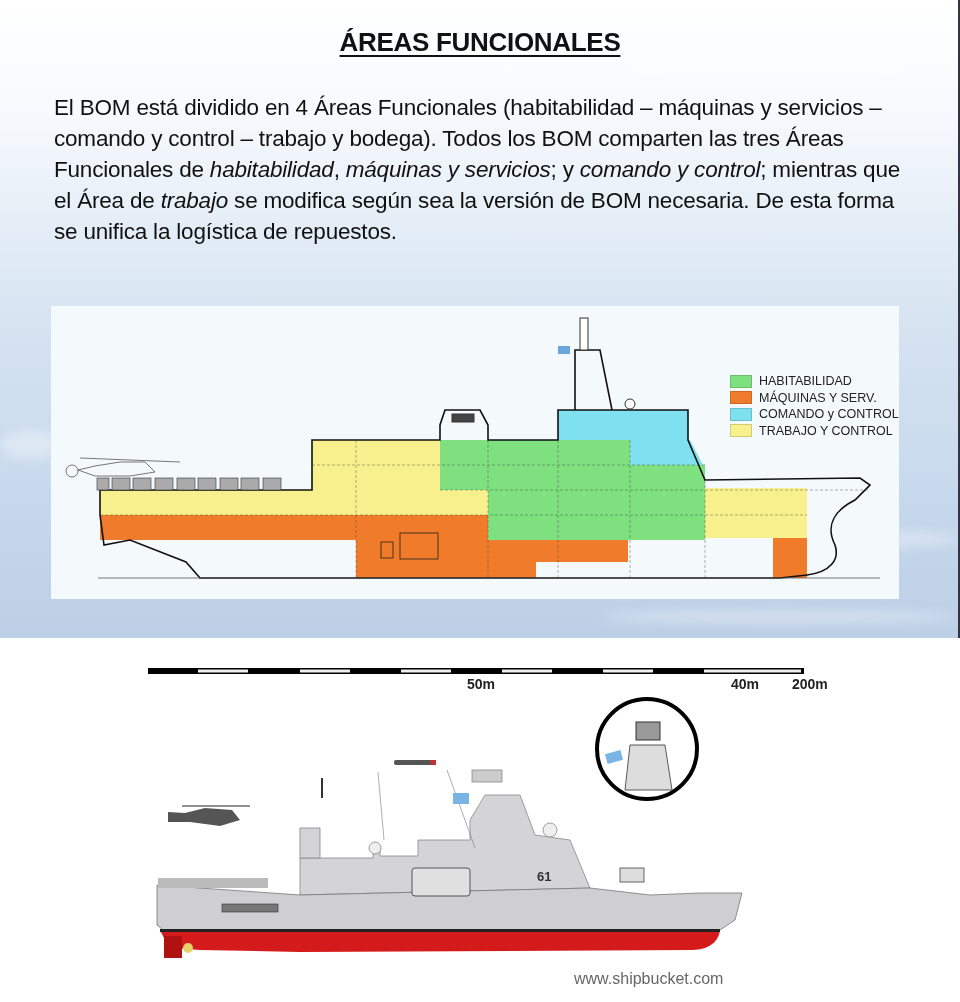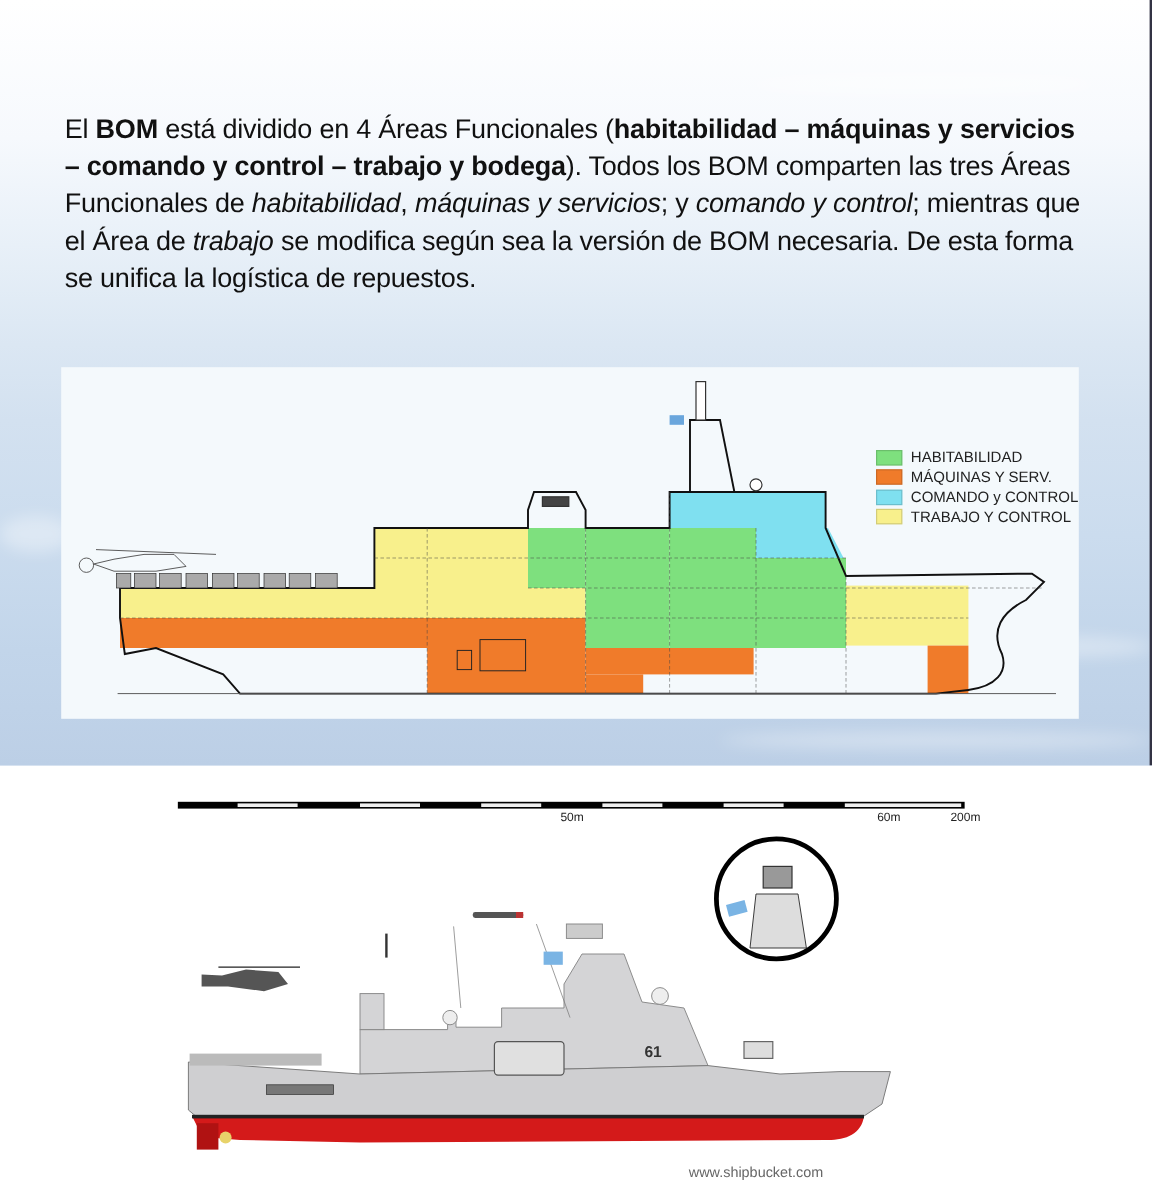--- a/index.html
+++ b/index.html
@@ -5,39 +5,40 @@
   html, body { margin:0; padding:0; }
   body { width:960px; height:1002px; position:relative; overflow:hidden; background:#ffffff; font-family:"Liberation Sans", sans-serif; }
   .slide { position:absolute; left:0; top:0; width:960px; height:638px;
     background: linear-gradient(180deg, #ffffff 0%, #f6f9fd 18%, #e8f0f8 32%, #dbe7f3 45%, #d3e1f0 55%, #cbdcee 70%, #c2d5ea 85%, #bccfe6 100%);
     overflow:hidden; }
   .slide::after { content:""; position:absolute; right:0; top:0; width:2px; height:638px; background:#334; }
   .wave { position:absolute; border-radius:50%; background:rgba(255,255,255,0.35); filter:blur(6px); }
   .title { position:absolute; left:0; width:960px; top:27px; text-align:center; font-family:"Liberation Sans", sans-serif; font-weight:bold; font-size:26px; color:#111; letter-spacing:-0.3px; }
   .title span { text-decoration:underline; text-decoration-thickness:2px; text-underline-offset:4px; }
   .para { position:absolute; left:54px; top:92px; width:860px; font-size:22.5px; line-height:31px; color:#111; letter-spacing:-0.2px; }
-  .para b { font-weight:bold; }
+  .para b { font-weight:normal; }
   .para i { font-style:italic; }
   .diagram { position:absolute; left:51px; top:306px; width:848px; height:293px; background:#f4f9fc; }
   .legend { position:absolute; left:730px; top:373px; font-size:12.5px; color:#222; }
   .legend-item { display:flex; align-items:center; height:16.5px; }
   .swatch { width:20px; height:11px; margin-right:7px; border:1px solid rgba(0,0,0,0.15); }
   .scalebar { position:absolute; left:148px; top:668px; width:656px; height:6px; }
-  .scale-label { position:absolute; top:676px; font-size:10px; color:#222; }
-  .credit { position:absolute; left:574px; top:970px; font-size:12px; color:#666; }
+  .scale-label { position:absolute; top:676px; font-size:14px; color:#222;font-weight:bold; }
+  .credit { position:absolute; left:574px; top:970px; font-size:16px; color:#666; }
 </style>
 </head>
 <body>
 
 <div class="slide">
   <div class="wave" style="left:620px;top:60px;width:300px;height:20px;"></div>
   <div class="wave" style="left:780px;top:530px;width:180px;height:18px;"></div>
   <div class="wave" style="left:600px;top:610px;width:360px;height:14px;"></div>
   <div class="wave" style="left:0px;top:430px;width:60px;height:30px;"></div>
 
+  <div class="title"><span>ÁREAS FUNCIONALES</span></div>
 
   <div class="para" id="para"><span>El </span><b>BOM</b><span> está dividido en 4 Áreas Funcionales (</span><b>habitabilidad – máquinas y servicios – comando y control – trabajo y bodega</b><span>). Todos los BOM comparten las tres Áreas Funcionales de </span><i>habitabilidad</i><span>, </span><i>máquinas y servicios</i><span>; y </span><i>comando y control</i><span>; mientras que el Área de </span><i>trabajo</i><span> se modifica según sea la versión de BOM necesaria. De esta forma se unifica la logística de repuestos.</span></div>
 
   <div class="diagram">
     <svg width="848" height="293" viewBox="51 306 848 293" xmlns="http://www.w3.org/2000/svg">
 
       <g fill="#f8f08c">
         <rect x="312" y="440" width="128" height="75"></rect>
         <rect x="100" y="490" width="340" height="25"></rect>
         <rect x="440" y="490" width="48" height="25"></rect>
@@ -136,21 +137,21 @@
 <svg class="scalebar" width="656" height="6">
   <rect x="0" y="0" width="656" height="6" fill="#000"></rect>
   <rect x="50" y="1.5" width="50" height="3" fill="#eee"></rect>
   <rect x="152" y="1.5" width="50" height="3" fill="#eee"></rect>
   <rect x="253" y="1.5" width="50" height="3" fill="#eee"></rect>
   <rect x="354" y="1.5" width="50" height="3" fill="#eee"></rect>
   <rect x="455" y="1.5" width="50" height="3" fill="#eee"></rect>
   <rect x="556" y="1.5" width="97" height="3" fill="#eee"></rect>
 </svg>
 <span class="scale-label" style="left:467px">50m</span>
-<span class="scale-label" style="left:731px">60m</span>
+<span class="scale-label" style="left:731px">40m</span>
 <span class="scale-label" style="left:792px">200m</span>
 
 <svg style="position:absolute;left:0;top:690px" width="960" height="290" viewBox="0 690 960 290">
 
   <g>
     <circle cx="647" cy="749" r="50" fill="#fff" stroke="#000" stroke-width="4"></circle>
     <rect x="636" y="722" width="24" height="18" fill="#999" stroke="#333"></rect>
     <path d="M630 745 L665 745 L672 790 L625 790 Z" fill="#ddd" stroke="#333" stroke-width="0.8"></path>
     <rect x="606" y="752" width="16" height="10" fill="#7ab4e4" transform="rotate(-15 614 757)"></rect>
   </g>

